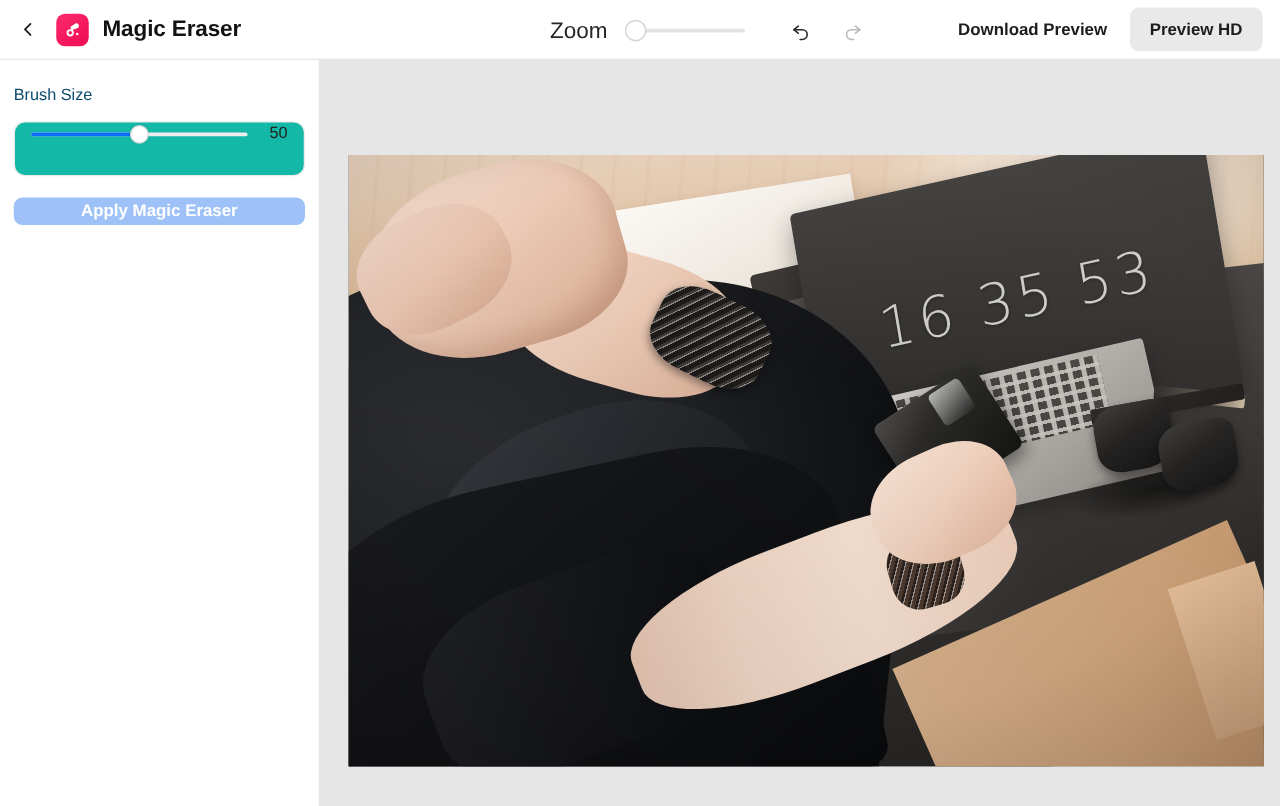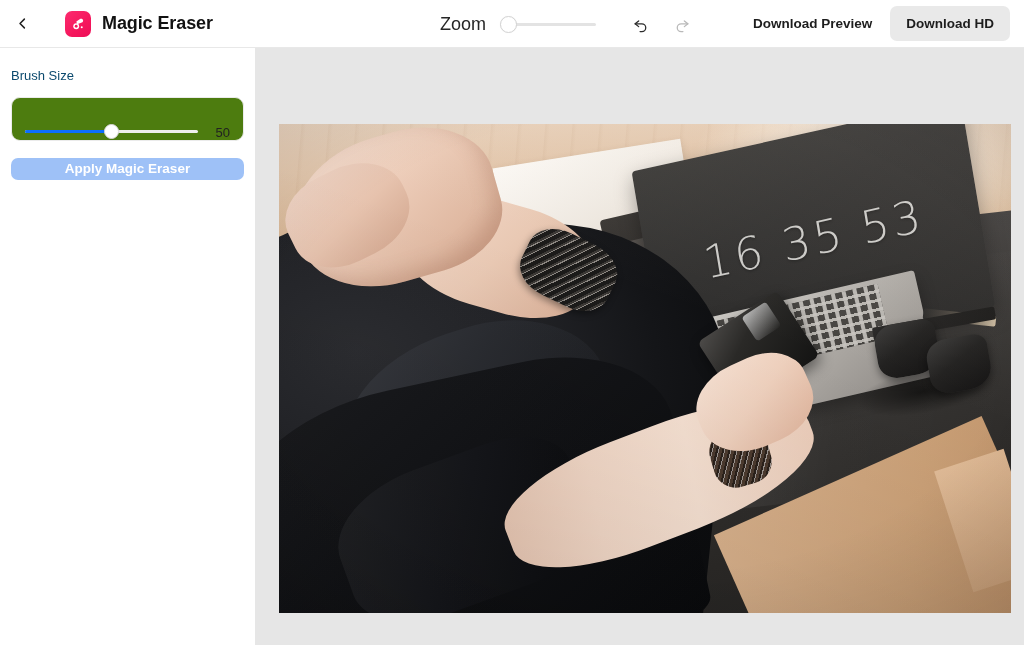--- a/index.html
+++ b/index.html
@@ -24,21 +24,20 @@
   
   .topbar {
     position: relative;
     height: 48px;
     min-height: 48px;
     background: #ffffff;
     border-bottom: 1px solid #e8e8e8;
     display: flex;
     align-items: center;
     padding: 0 14px 0 8px;
-    gap: 20px;
   }
 
   .back-btn {
     width: 28px; height: 28px;
     display: flex; align-items: center; justify-content: center;
     cursor: pointer;
     color: #1f1f1f;
     flex: 0 0 auto;
   }
   .back-btn svg { display: block; }
@@ -171,24 +170,24 @@
 
   .sb-label {
     font-size: 13px;
     color: #0c4a6e;
     margin: 2px 0 14px 0;
   }
 
   .brush-card {
     border: 1px solid #ebebeb;
     border-radius: 9px;
-    background: #4d7c0f;
+    background: #14b8a6;
     height: 44px;
     display: flex;
-    align-items: flex-end;
+    align-items: flex-start;
     padding: 0 13px;
     gap: 10px;
   }
 
   .brush-slider {
     position: relative;
     flex: 1 1 auto;
     height: 18px;
     display: flex;
     align-items: center;
@@ -607,21 +606,21 @@
           <svg width="17" height="17" viewBox="0 0 24 24" fill="none" stroke="currentColor" stroke-width="1.8" stroke-linecap="round" stroke-linejoin="round">
             <polyline points="16 7 21 11 16 15"></polyline>
             <path d="M21 11h-9.5a5.5 5.5 0 0 0 0 11H14"></path>
           </svg>
         </span>
       </div>
     </div>
 
     <div class="topbar-right">
       <button class="btn btn-text">Download Preview</button>
-      <button class="btn btn-gray">Download HD</button>
+      <button class="btn btn-gray">Preview HD</button>
     </div>
   </div>
 
   <div class="body">
 
     <div class="sidebar">
       <div class="sb-label">Brush Size</div>
 
       <div class="brush-card">
         <div class="brush-slider">

